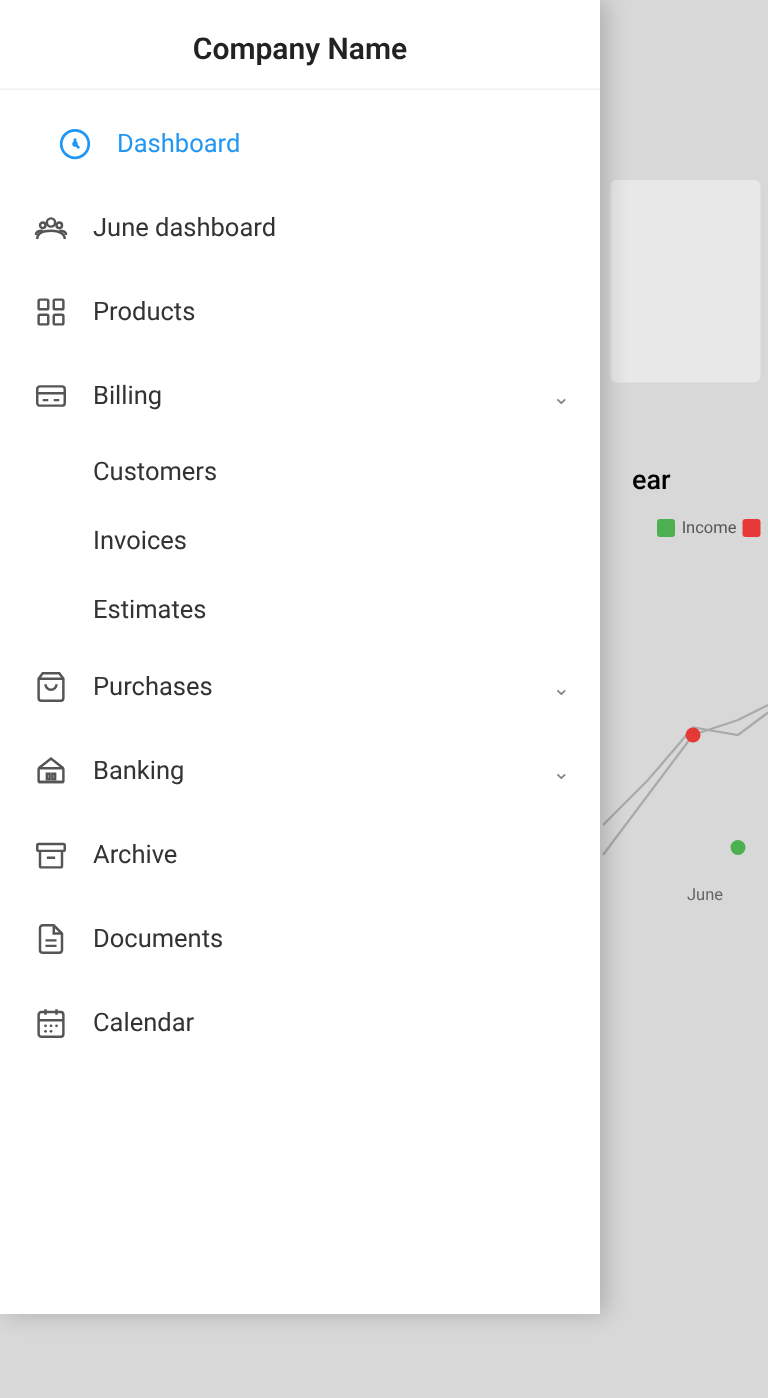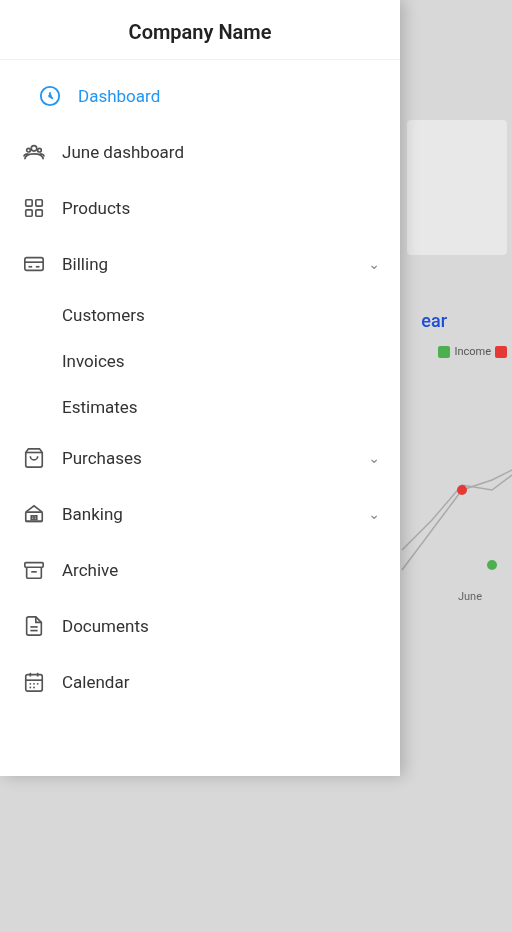--- a/index.html
+++ b/index.html
@@ -42,21 +42,21 @@
       border-radius: 4px;
     }
 
     
     .bg-year-label {
       position: absolute;
       top: 310px;
       right: 65px;
       font-size: 18px;
       font-weight: 500;
-      color: #1d4ed8;
+      color: #000000;
     }
 
     
     .bg-legend {
       position: absolute;
       top: 345px;
       right: 5px;
       display: flex;
       align-items: center;
       gap: 4px;
@@ -93,21 +93,21 @@
       font-size: 11px;
       color: #666;
     }
 
     
     .sidebar {
       position: absolute;
       top: 0;
       left: 0;
       width: 400px;
-      height: 776px;
+      height: 876px;
       background: #ffffff;
       box-shadow: 4px 0 15px rgba(0,0,0,0.2);
       display: flex;
       flex-direction: column;
     }
 
     
     .sidebar-header {
       padding: 20px 20px 15px 20px;
       border-bottom: 1px solid #f0f0f0;

